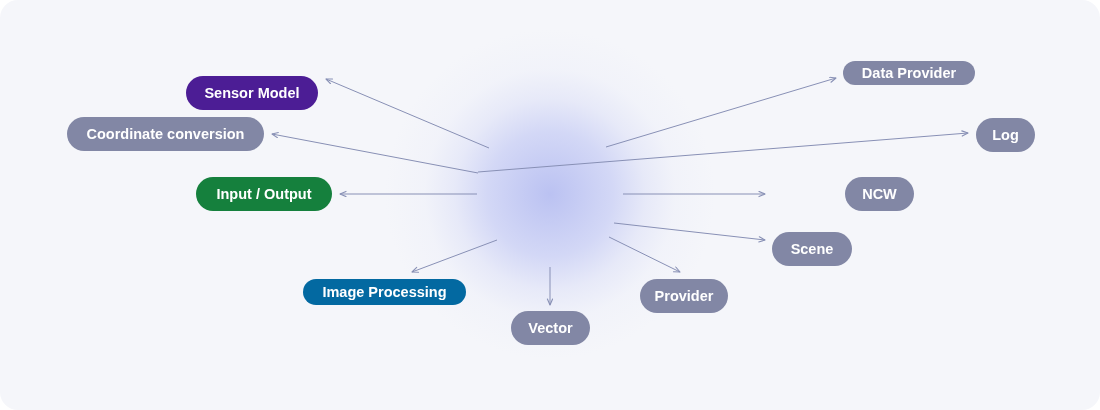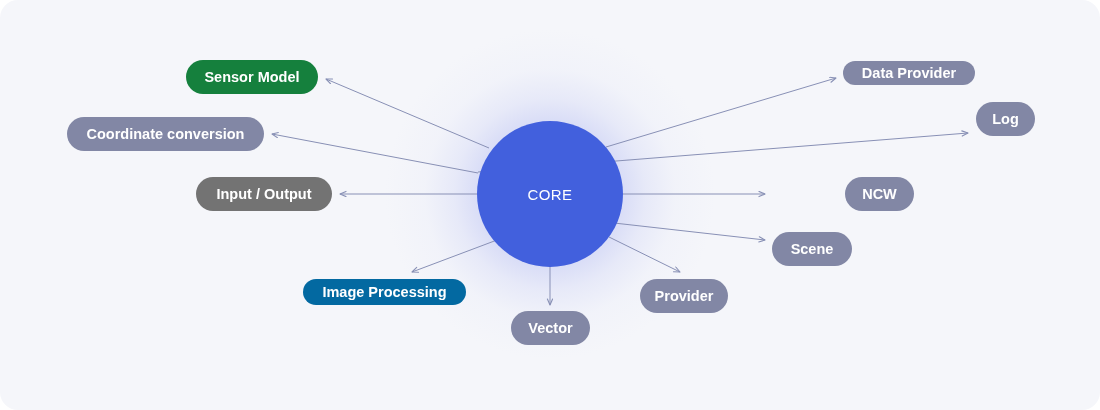--- a/index.html
+++ b/index.html
@@ -104,50 +104,47 @@
         <line x1="497" y1="240" x2="412" y2="272" marker-end="url(#arrow-open)"></line>
         <line x1="550" y1="267" x2="550" y2="305" marker-end="url(#arrow-open)"></line>
         <line x1="609" y1="237" x2="680" y2="272" marker-end="url(#arrow-open)"></line>
         <line x1="614" y1="223" x2="765" y2="240" marker-end="url(#arrow-open)"></line>
         <line x1="623" y1="194" x2="765" y2="194" marker-end="url(#arrow-open)"></line>
         <line x1="478" y1="172" x2="968" y2="133" marker-end="url(#arrow-open)"></line>
         <line x1="606" y1="147" x2="836" y2="78" marker-end="url(#arrow-open)"></line>
       </g>
   </svg>
 
-  <div id="core-node" style="left: 477px; top: 121px; width: 146px; height: 146px; background: rgb(66, 96, 221);">
-    <span id="core-label">CORE</span>
-  </div>
 
   <div id="node-layer">
-      <div class="pill" style="left: 186px; top: 60px; width: 132px; height: 34px; border-radius: 17px; background: #15803d;">
+      <div class="pill" style="left: 186px; top: 76px; width: 132px; height: 34px; border-radius: 17px; background: #4c1d95;">
         <span>Sensor Model</span>
       </div>
       <div class="pill" style="left: 67px; top: 117px; width: 197px; height: 34px; border-radius: 17px; background: rgb(130, 135, 165); text-align: right;">
         <span>Coordinate conversion</span>
       </div>
-      <div class="pill" style="left: 196px; top: 177px; width: 136px; height: 34px; border-radius: 17px; background: #737373;">
+      <div class="pill" style="left: 196px; top: 177px; width: 136px; height: 34px; border-radius: 17px; background: #15803d;">
         <span>Input / Output</span>
       </div>
       <div class="pill" style="left: 303px; top: 279px; width: 163px; height: 26px; border-radius: 17px; background: #0369a1;">
         <span>Image Processing</span>
       </div>
       <div class="pill" style="left: 511px; top: 311px; width: 79px; height: 34px; border-radius: 17px; background: rgb(130, 135, 165);">
         <span>Vector</span>
       </div>
       <div class="pill" style="left: 640px; top: 279px; width: 88px; height: 34px; border-radius: 17px; background: rgb(130, 135, 165);">
         <span>Provider</span>
       </div>
       <div class="pill" style="left: 772px; top: 232px; width: 80px; height: 34px; border-radius: 17px; background: rgb(130, 135, 165);">
         <span>Scene</span>
       </div>
       <div class="pill" style="left: 845px; top: 177px; width: 69px; height: 34px; border-radius: 17px; background: rgb(130, 135, 165); text-align: right;">
         <span>NCW</span>
       </div>
-      <div class="pill" style="left: 976px; top: 102px; width: 59px; height: 34px; border-radius: 17px; background: rgb(130, 135, 165);">
+      <div class="pill" style="left: 976px; top: 118px; width: 59px; height: 34px; border-radius: 17px; background: rgb(130, 135, 165);">
         <span>Log</span>
       </div>
       <div class="pill" style="left: 843px; top: 61px; width: 132px; height: 24px; border-radius: 17px; background: rgb(130, 135, 165);">
         <span>Data Provider</span>
       </div>
     </div>
 
 </div>
 
 </body></html>

